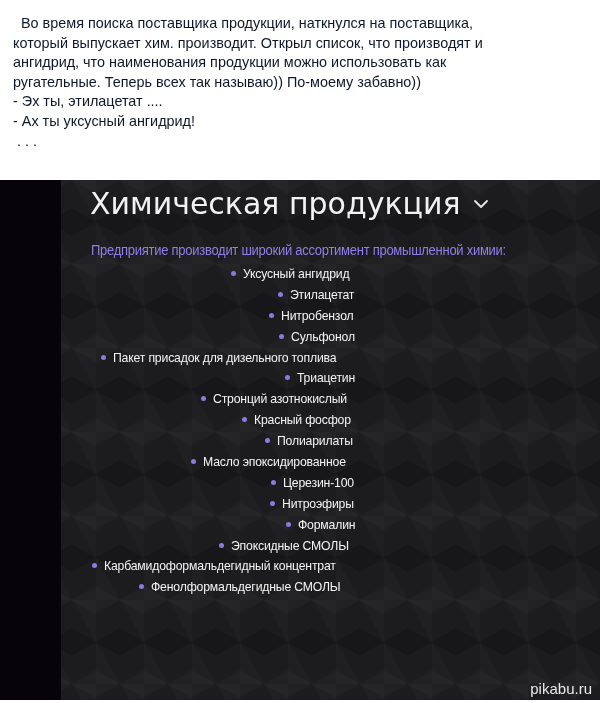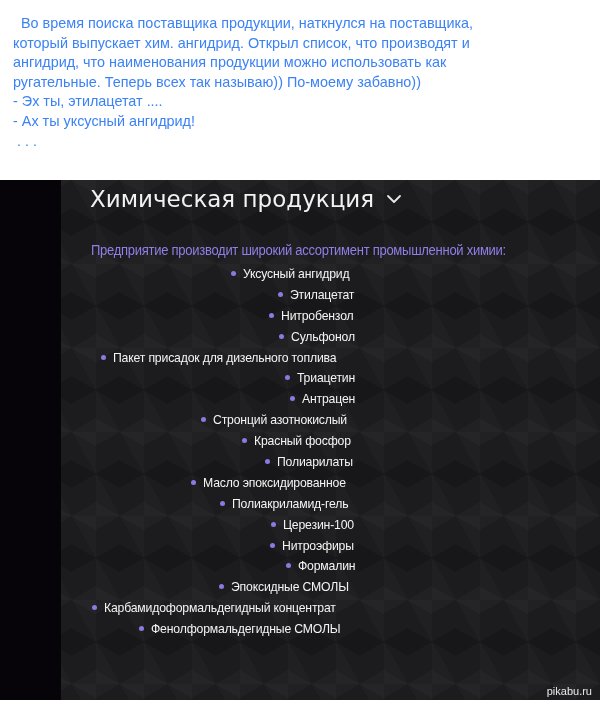--- a/index.html
+++ b/index.html
@@ -2,42 +2,42 @@
 <html><head>
 <meta charset="utf-8">
 <style>
   html, body { margin: 0; padding: 0; }
   body {
     width: 600px; height: 703px; background: #ffffff; position: relative; overflow: hidden;
     font-family: "Liberation Sans", sans-serif;
   }
   .intro {
     position: absolute; left: 13px; top: 14px; width: 585px;
-    font-size: 14.4px; line-height: 19.6px; color: #3b82f6;
+    font-size: 14.4px; line-height: 19.6px; color: #0f172a;
   }
   .intro p { margin: 0; white-space: pre-wrap; }
   .dark {
     position: absolute; left: 0; top: 180px; width: 600px; height: 520px;
     background-color: #1c1c1e;
     background-image:
       linear-gradient(30deg, rgba(255,255,255,0.025) 12%, transparent 12.5%, transparent 87%, rgba(255,255,255,0.025) 87.5%),
       linear-gradient(150deg, rgba(255,255,255,0.025) 12%, transparent 12.5%, transparent 87%, rgba(255,255,255,0.025) 87.5%),
       linear-gradient(30deg, rgba(0,0,0,0.18) 12%, transparent 12.5%, transparent 87%, rgba(0,0,0,0.18) 87.5%),
       linear-gradient(150deg, rgba(0,0,0,0.18) 12%, transparent 12.5%, transparent 87%, rgba(0,0,0,0.18) 87.5%),
       linear-gradient(60deg, rgba(255,255,255,0.02) 25%, transparent 25.5%, transparent 75%, rgba(255,255,255,0.02) 75%);
     background-size: 48px 84px;
     background-position: 0 0, 0 0, 24px 42px, 24px 42px, 0 0;
   }
   .left-strip {
     position: absolute; left: 0; top: 0; width: 61px; height: 100%;
     background: #060409;
   }
   .title {
     position: absolute; left: 90px; top: 6px;
-    font-family: "DejaVu Sans", sans-serif; font-size: 23px; color: #f2f2f2;
+    font-family: "DejaVu Sans", sans-serif; font-size: 30px; color: #f2f2f2;
     display: flex; align-items: center; gap: 12px; white-space: nowrap;
   }
   .chevron { width: 16px; height: 16px; display: inline-block; }
   .subtitle {
     position: absolute; left: 91px; top: 62px;
     font-family: "Liberation Sans", sans-serif; font-size: 14px; color: #8f7fe6;
     letter-spacing: -0.3px; transform: scaleX(0.93); transform-origin: left; white-space: nowrap;
   }
   .list {
     position: absolute; left: 92px; top: 83px; margin: 0; padding: 0; list-style: none;
@@ -47,29 +47,29 @@
   }
   .bullet {
     width: 5px; height: 5px; border-radius: 50%; background: #8b7ae0; margin-right: 7px; flex: none;
   }
   .item-text {
     font-family: "Liberation Sans", sans-serif; font-size: 13.6px; color: #f4f4f4;
     transform: scaleX(0.9); transform-origin: left; letter-spacing: -0.2px;
   }
   .watermark {
     position: absolute; right: 8px; bottom: 3px;
-    font-family: "Liberation Sans", sans-serif; font-size: 11px; color: #e8e8e8; margin-left: 35px;
+    font-family: "Liberation Sans", sans-serif; font-size: 15px; color: #e8e8e8; margin-left: 35px;
   }
 </style>
 </head>
 <body>
 
 <div class="intro">
   <p>  Во время поиска поставщика продукции, наткнулся на поставщика,</p>
-  <p>который выпускает хим. ангидрид. Открыл список, что производят и</p>
+  <p>который выпускает хим. производит. Открыл список, что производят и</p>
   <p>ангидрид, что наименования продукции можно использовать как</p>
   <p>ругательные. Теперь всех так называю)) По-моему забавно))</p>
   <p>- Эх ты, этилацетат ....</p>
   <p>- Ах ты уксусный ангидрид!</p>
   <p> . . .</p>
 </div>
 
 <div class="dark">
   <div class="left-strip"></div>
 
@@ -102,41 +102,33 @@
     <li>
         <span class="bullet"></span>
         <span class="item-text">Пакет присадок для дизельного топлива</span>
       </li>
     <li>
         <span class="bullet"></span>
         <span class="item-text">Триацетин</span>
       </li>
     <li>
         <span class="bullet"></span>
-        <span class="item-text">Антрацен</span>
-      </li>
-    <li>
-        <span class="bullet"></span>
         <span class="item-text">Стронций азотнокислый</span>
       </li>
     <li>
         <span class="bullet"></span>
         <span class="item-text">Красный фосфор</span>
       </li>
     <li>
         <span class="bullet"></span>
         <span class="item-text">Полиарилаты</span>
       </li>
     <li>
         <span class="bullet"></span>
         <span class="item-text">Масло эпоксидированное</span>
-      </li>
-    <li>
-        <span class="bullet"></span>
-        <span class="item-text">Полиакриламид-гель</span>
       </li>
     <li>
         <span class="bullet"></span>
         <span class="item-text">Церезин-100</span>
       </li>
     <li>
         <span class="bullet"></span>
         <span class="item-text">Нитроэфиры</span>
       </li>
     <li>

